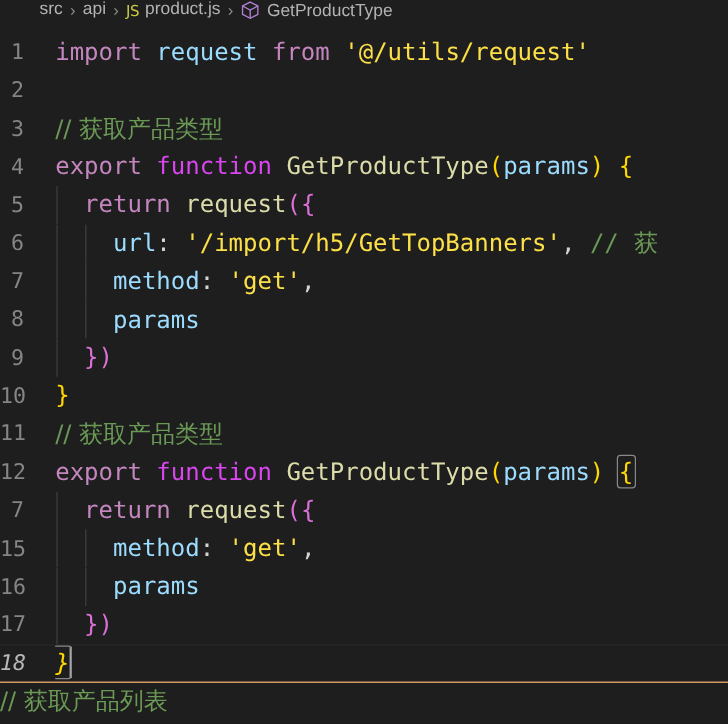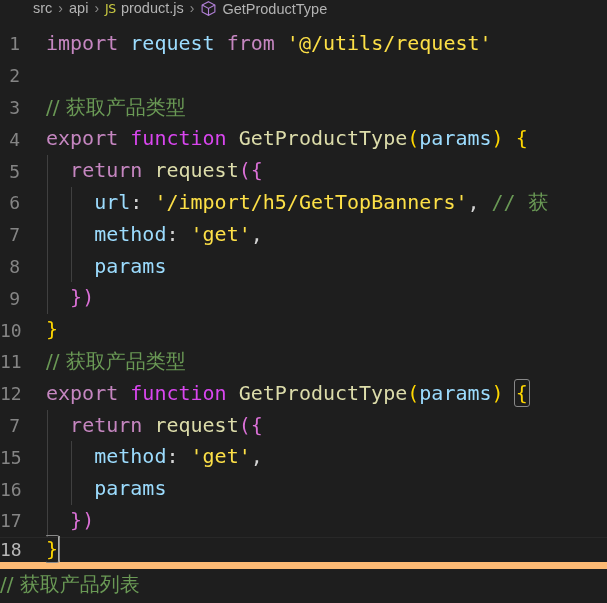--- a/index.html
+++ b/index.html
@@ -65,22 +65,23 @@
   }
   .line {
     position: relative;
     height: 31.8px;
     display: flex;
     align-items: center;
     white-space: pre;
   }
   .line.current {
     border-top: 1px solid #282828;
-    border-bottom: 7px solid #fdba74;
+    border-bottom: 1px solid #fdba74;
     box-sizing: border-box;
+    font-style: italic;
   }
   .ln {
     width: 46px;
     min-width: 46px;
     text-align: right;
     padding-right: 26px;
     box-sizing: border-box;
     font-family: "DejaVu Sans Mono", monospace;
     font-size: 18px;
     color: #858585;

